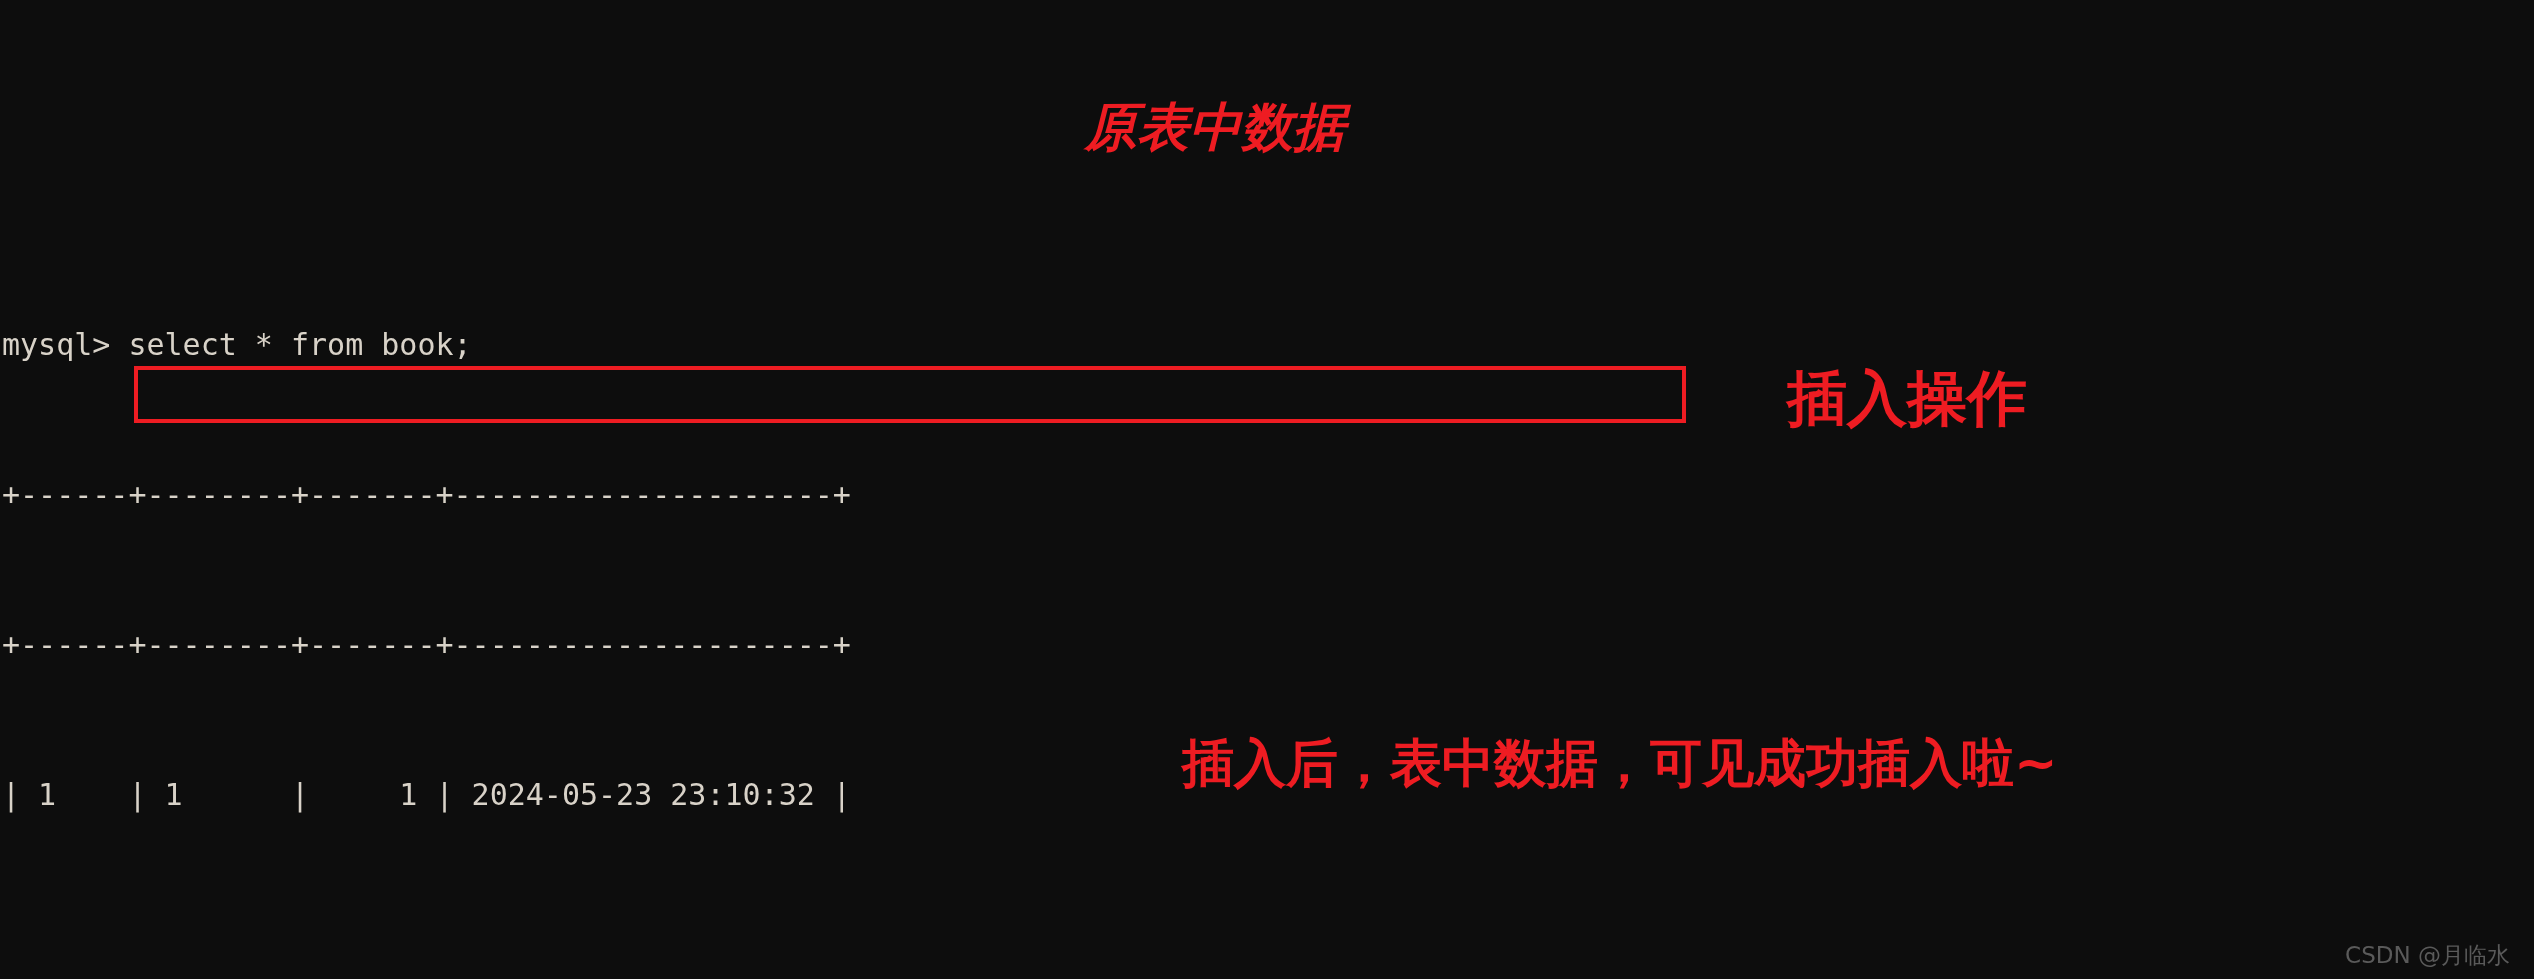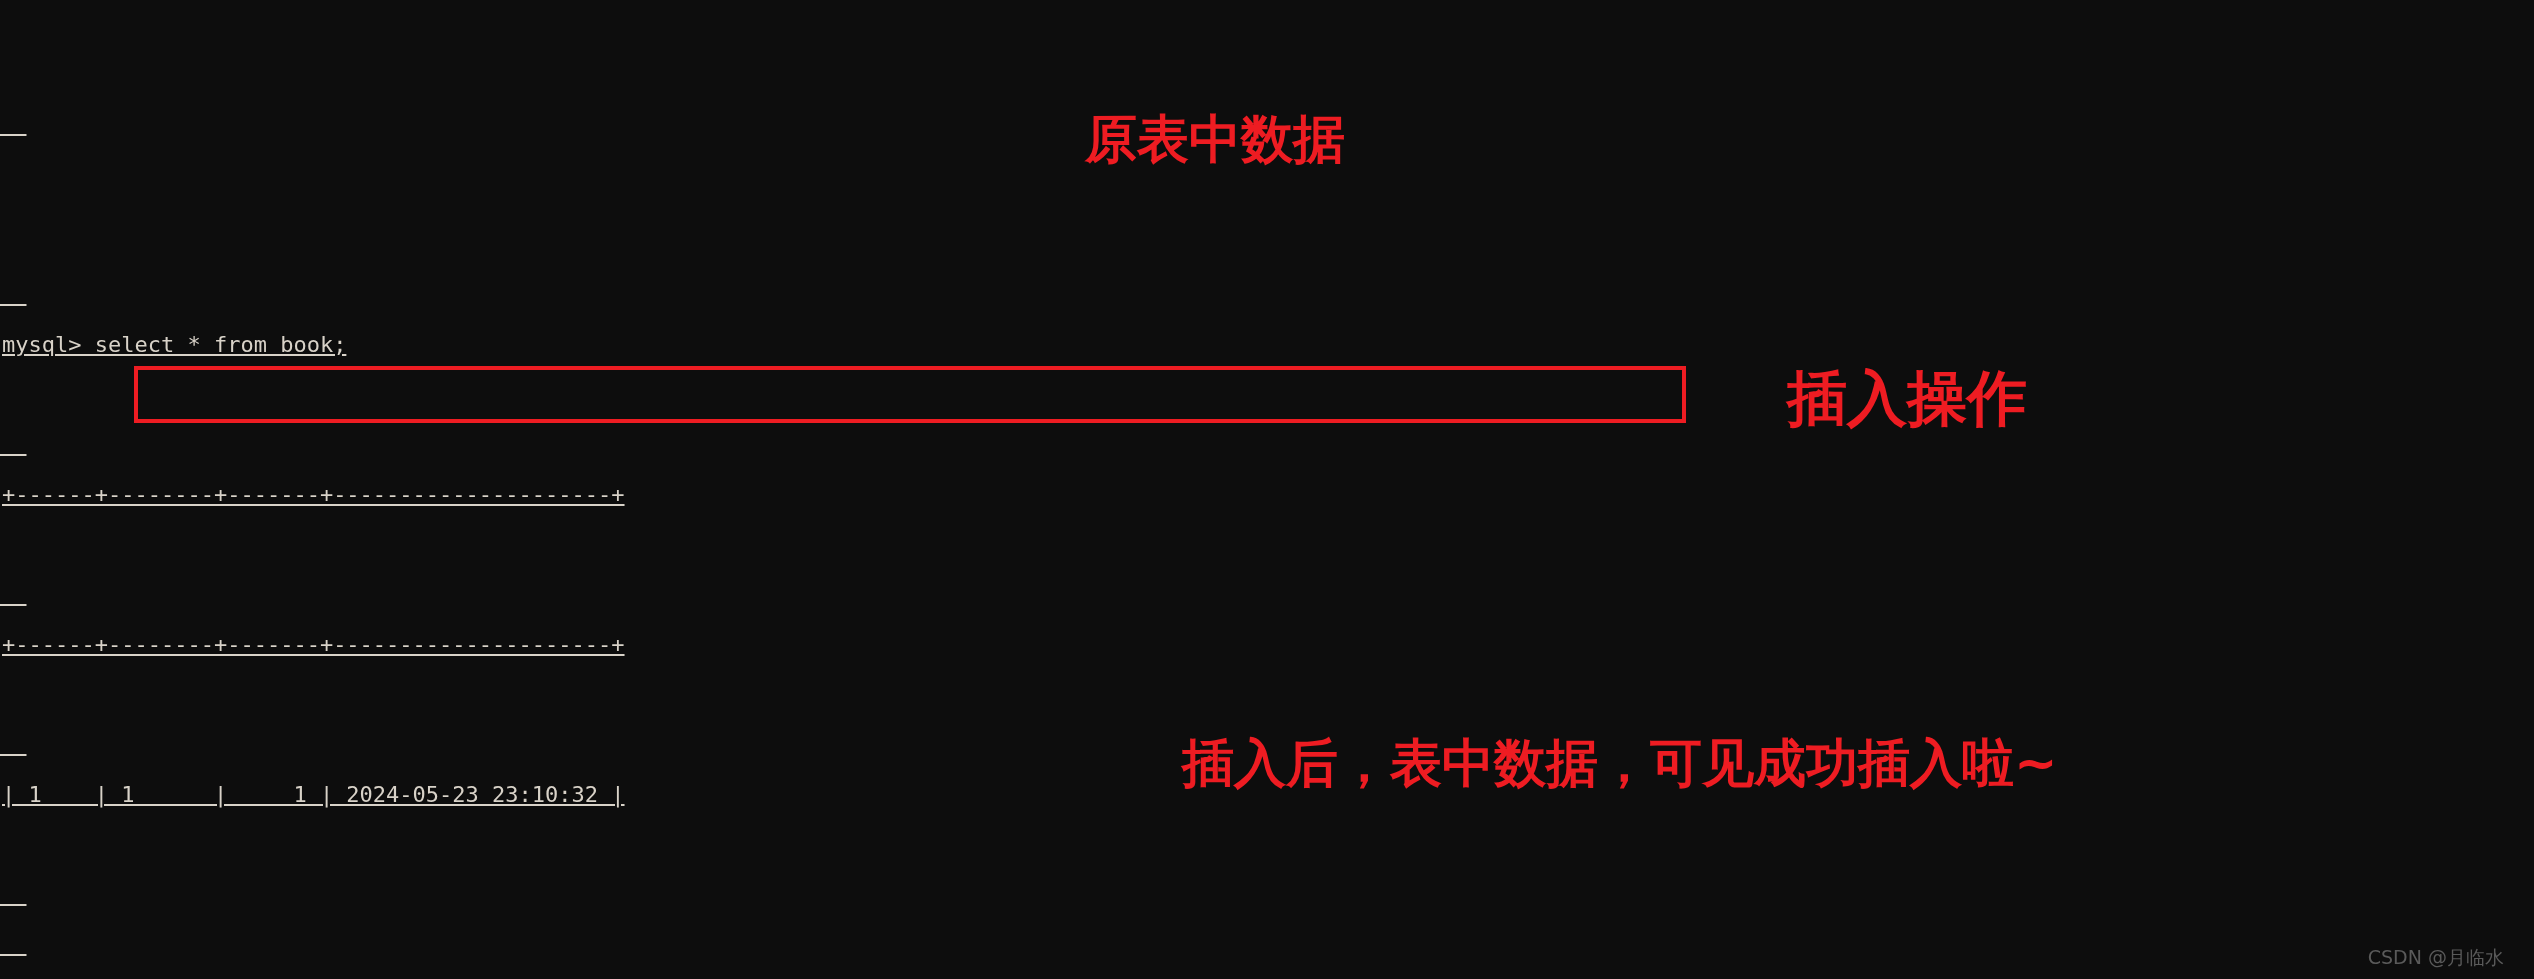--- a/index.html
+++ b/index.html
@@ -17,25 +17,24 @@
 
   
   #terminal {
     position: absolute;
     left: 0;
     top: 0;
     width: 2534px;
     height: 979px;
     color: #d8d2c8;
     font-family: "DejaVu Sans Mono", "Liberation Mono", monospace;
-    font-size: 22px;
+    font-size: 30px;
     line-height: 50px;
     white-space: pre;
     letter-spacing: 0px;
-    text-decoration: underline;
   }
   .tline {
     height: 50px;
     white-space: pre;
     padding-left: 2px;
     font-family: "DejaVu Sans Mono", "Liberation Mono", monospace;
   }
   
   .tline.clipped {
     height: 20px;
@@ -46,43 +45,43 @@
 
   
   .annot {
     position: absolute;
     color: #ee1c22;
     font-family: "DejaVu Sans", "Liberation Sans", sans-serif;
     font-weight: 700;
     white-space: nowrap;
     line-height: 1;
   }
-  #annot-original   { left: 1085px; top: 113px; font-size: 52px; }
+  #annot-original   { left: 1085px; top: 101px; font-size: 52px; font-style: italic; }
   #annot-insert-op  { left: 1787px; top: 368px; font-size: 60px; }
   #annot-after      { left: 1182px; top: 737px; font-size: 52px; text-align: center; }
 
   
   #insert-highlight {
     position: absolute;
     left: 134px;
     top: 366px;
     width: 1552px;
     height: 57px;
     border: 4px solid #ee1c22;
     box-sizing: border-box;
     pointer-events: none;
   }
 
   
   #watermark {
     position: absolute;
-    right: 30px;
+    right: 24px;
     bottom: 8px;
     color: #5a5a5a;
-    font-size: 19px;
+    font-size: 23px;
     font-family: "DejaVu Sans", "Liberation Sans", sans-serif;
     white-space: nowrap;
   }
 </style>
 </head>
 <body>
 
 <div id="terminal">
 
   <div class="tline clipped"></div>

